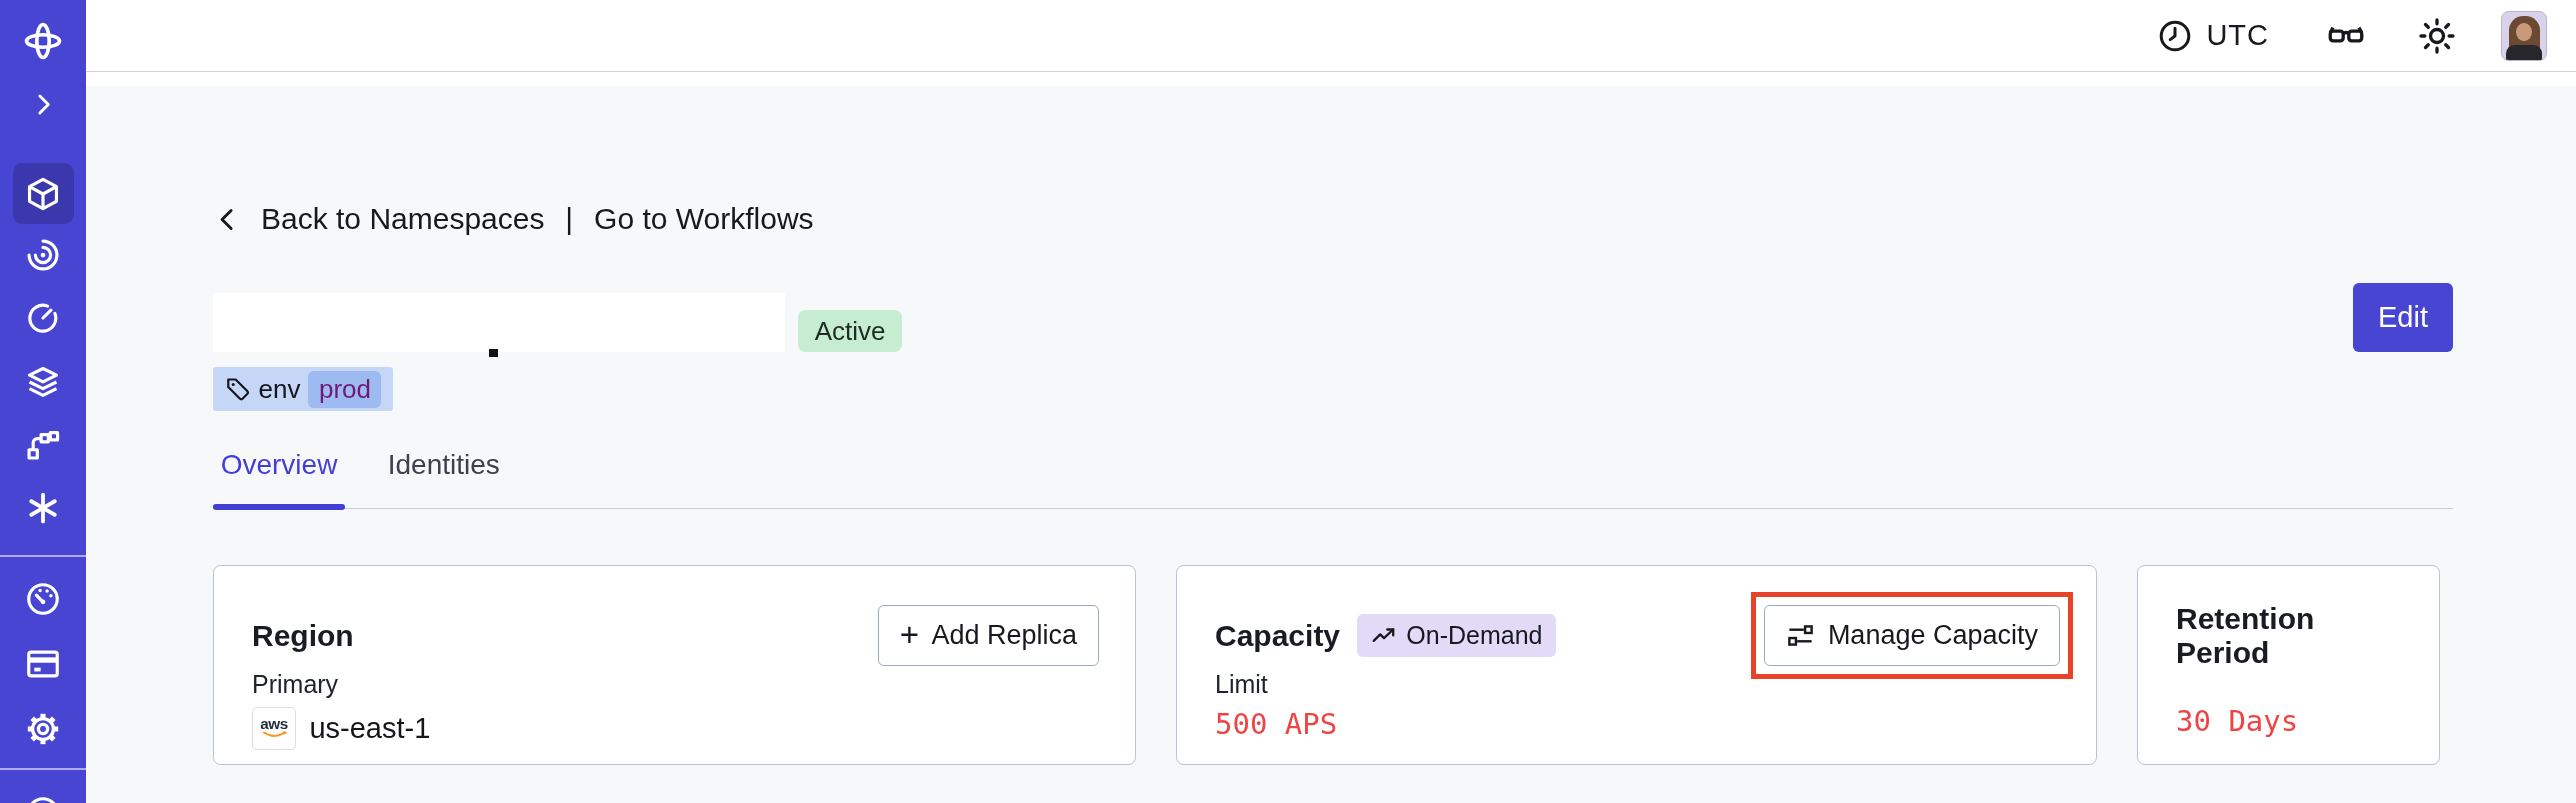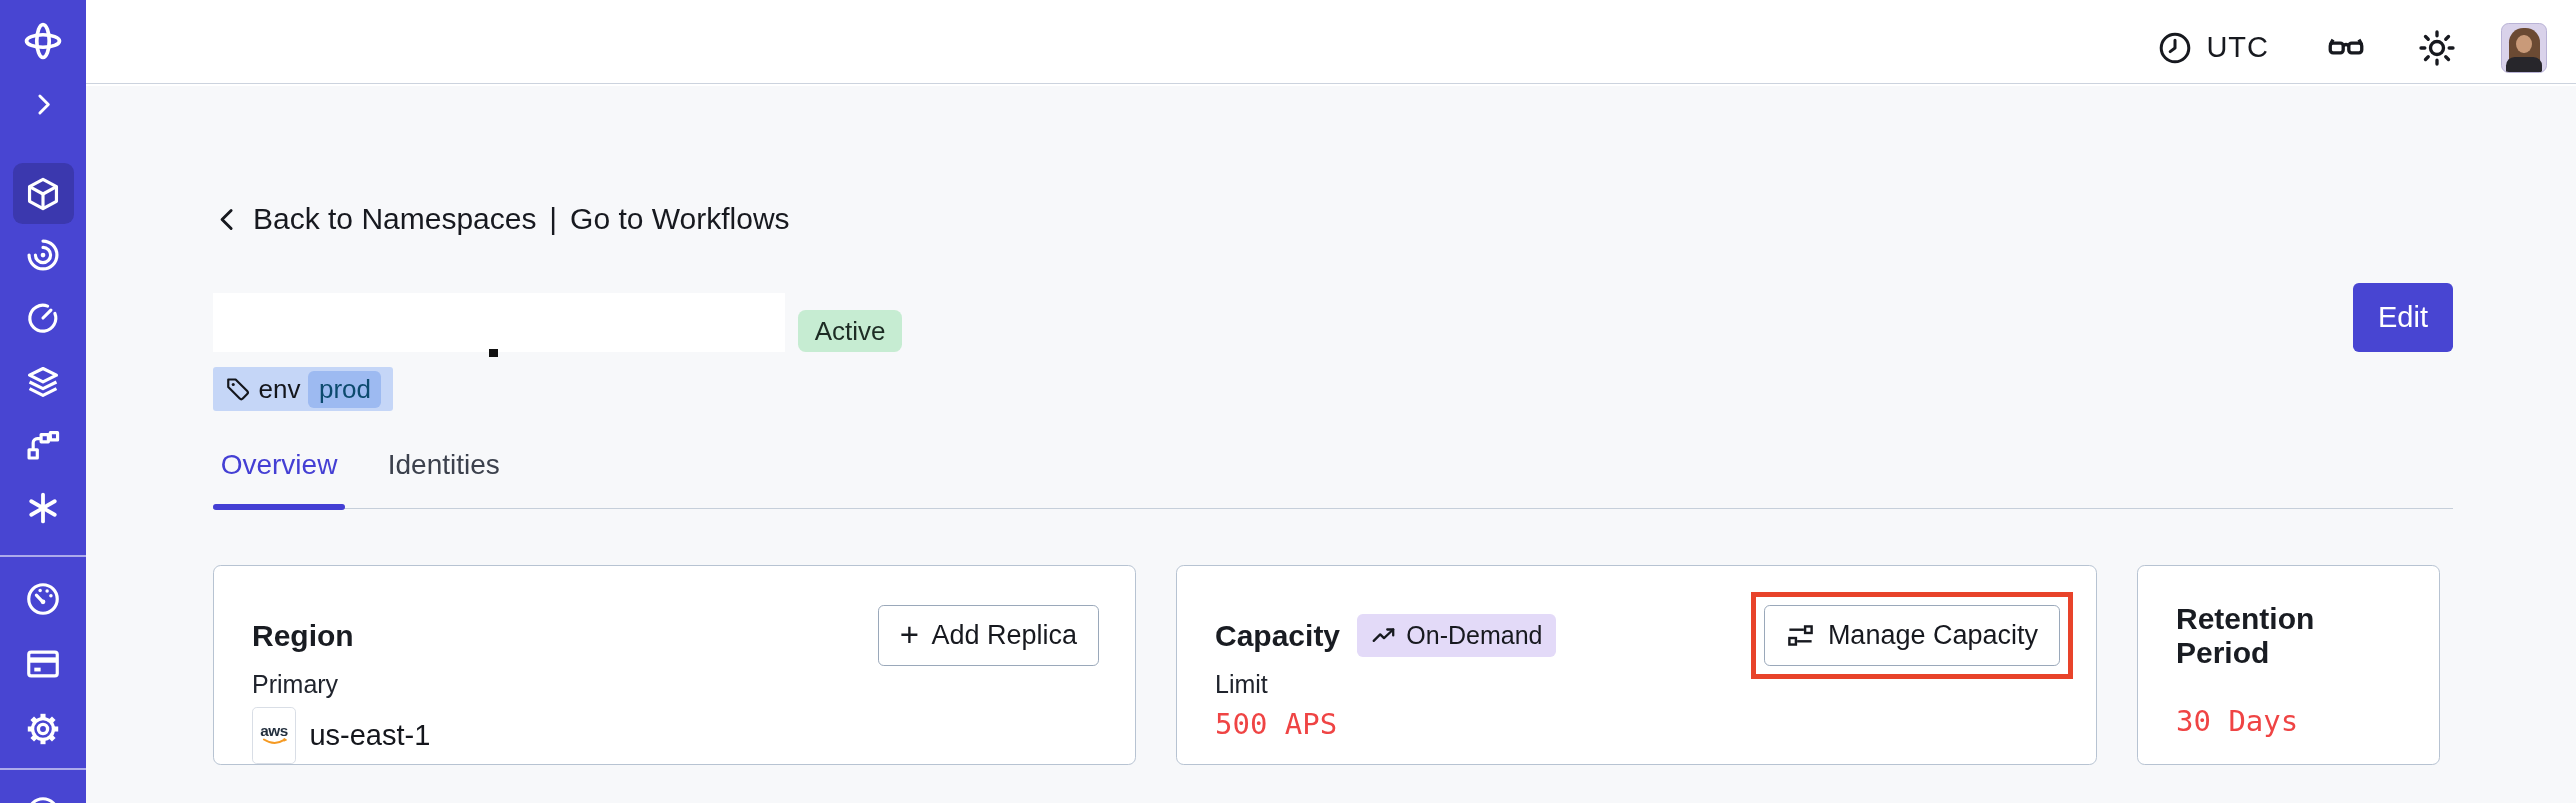--- a/index.html
+++ b/index.html
@@ -25,21 +25,21 @@
     position: absolute; left: 12.5px; top: 163px; width: 61px; height: 61px;
     background: #3b38ae; border-radius: 9.6px;
   }
   .side-divider {
     position: absolute; left: 0; width: 86px; height: 1.9px;
     background: rgba(255,255,255,0.55);
   }
 
   
   .topbar {
-    position: absolute; left: 86px; top: 12px; right: 0; height: 72px;
+    position: absolute; left: 86px; top: 0; right: 0; height: 72px;
     background: #ffffff; border-bottom: 1.9px solid #ccd3de;
     display: flex; align-items: center; justify-content: flex-end;
     padding-right: 29px; z-index: 5; padding-left: 20px;
   }
   .tz-group { display: flex; align-items: center; gap: 13.4px; }
   .tz-label { font-size: 29px; font-weight: 500; color: #17191f; letter-spacing: 1px; }
   .tb-icon { display: flex; align-items: center; justify-content: center; cursor: pointer; }
   .tb-gap-a { margin-left: 56px; }
   .tb-gap-b { margin-left: 50px; }
   .tb-gap-c { margin-left: 44px; }
@@ -52,21 +52,21 @@
   .avatar .body { position: absolute; left: 3.8px; bottom: -1.9px; width: 36px; height: 16.3px; background: #27262b; border-radius: 8.6px 8.6px 0 0; }
 
   
   .main {
     position: absolute; left: 86px; top: 86px; right: 0; bottom: 0;
     background: #f7f8fa;
   }
   .container { padding: 115px 123px 0 127px; }
 
   
-  .breadcrumb { display: flex; align-items: center; gap: 11px; height: 36px; text-align: center; }
+  .breadcrumb { display: flex; align-items: center; gap: 19px; height: 36px; text-align: center; }
   .breadcrumb .bc-text { font-size: 30px; font-weight: 500; color: #17191f; }
   .bc-sep { font-size: 30px; font-weight: 300; color: #17191f; padding: 0 1.9px; }
   .bc-link { cursor: pointer; }
 
   
   .header-row {
     margin-top: 46px; height: 69px; display: flex; align-items: flex-end;
   }
   .ns-title-redacted {
     width: 572px; height: 59px; background: #ffffff; position: relative;
@@ -87,21 +87,21 @@
   .btn-edit { height: 69px; width: 100px; margin-left: 15.3px; background: #4845d2; color: #ffffff; border: none; font-weight: 400; }
 
   
   .tag-row { margin-top: 15.3px; }
   .tag-chip {
     display: inline-flex; align-items: center; height: 44px; padding: 0 11.5px 0 11.5px;
     background: #c5d6f7; border-radius: 3px; gap: 8px;
   }
   .tag-key { font-size: 26px; color: #14161c; }
   .tag-value {
-    background: #9dbaf1; border-radius: 5.8px; padding: 2.9px 10.5px; font-size: 26px; color: #0c4a6e;
+    background: #9dbaf1; border-radius: 5.8px; padding: 2.9px 10.5px; font-size: 26px; color: #701a75;
   }
 
   
   .tabs { margin-top: 38px; display: flex; gap: 35px; border-bottom: 1.9px solid #c6cfda; }
   .tab {
     position: relative; padding: 0 7.7px 27px 7.7px; font-size: 28px; cursor: pointer; color: #3c414d;
   }
   .tab.active { color: #443fd4; font-weight: 500; }
   .tab.active::after {
     content: ""; position: absolute; left: 0; right: 0; bottom: -1.9px; height: 5.8px;
@@ -126,21 +126,21 @@
     background: #fff; cursor: pointer; font-weight: 400;
   }
   .plus-glyph { font-size: 33px; font-weight: 400; line-height: 1; margin-top: -2.9px; }
   .field-label { margin-top: 3.8px; font-size: 25px; color: #20242d; }
   .value-row { margin-top: 7.7px; display: flex; align-items: center; gap: 13.4px; }
   .value-text { font-size: 29px; color: #14161c; }
   .mono-value { font-size: 29px; color: #ef4444; }
   .retention-value { margin-top: 38px; }
 
   .aws-chip {
-    width: 44px; height: 57px; background: #fff; border: 1.9px solid #d9dee6; border-radius: 4.8px;
+    width: 44px; height: 43px; background: #fff; border: 1.9px solid #d9dee6; border-radius: 4.8px;
     position: relative; display: flex; flex-direction: column; align-items: center; justify-content: center;
   }
   .aws-chip .aws-text { font-size: 15.3px; font-weight: 700; color: #232f3e; line-height: 1; margin-top: -1.9px; letter-spacing: -0.5px; }
 
   .ondemand-badge {
     margin-left: 17.3px; height: 43px; padding: 0 13.4px; display: flex; align-items: center; gap: 9.6px;
     background: #e3daf8; border-radius: 5.8px; font-size: 25px; color: #17191f;
   }
 
   .manage-wrap { position: relative; }

